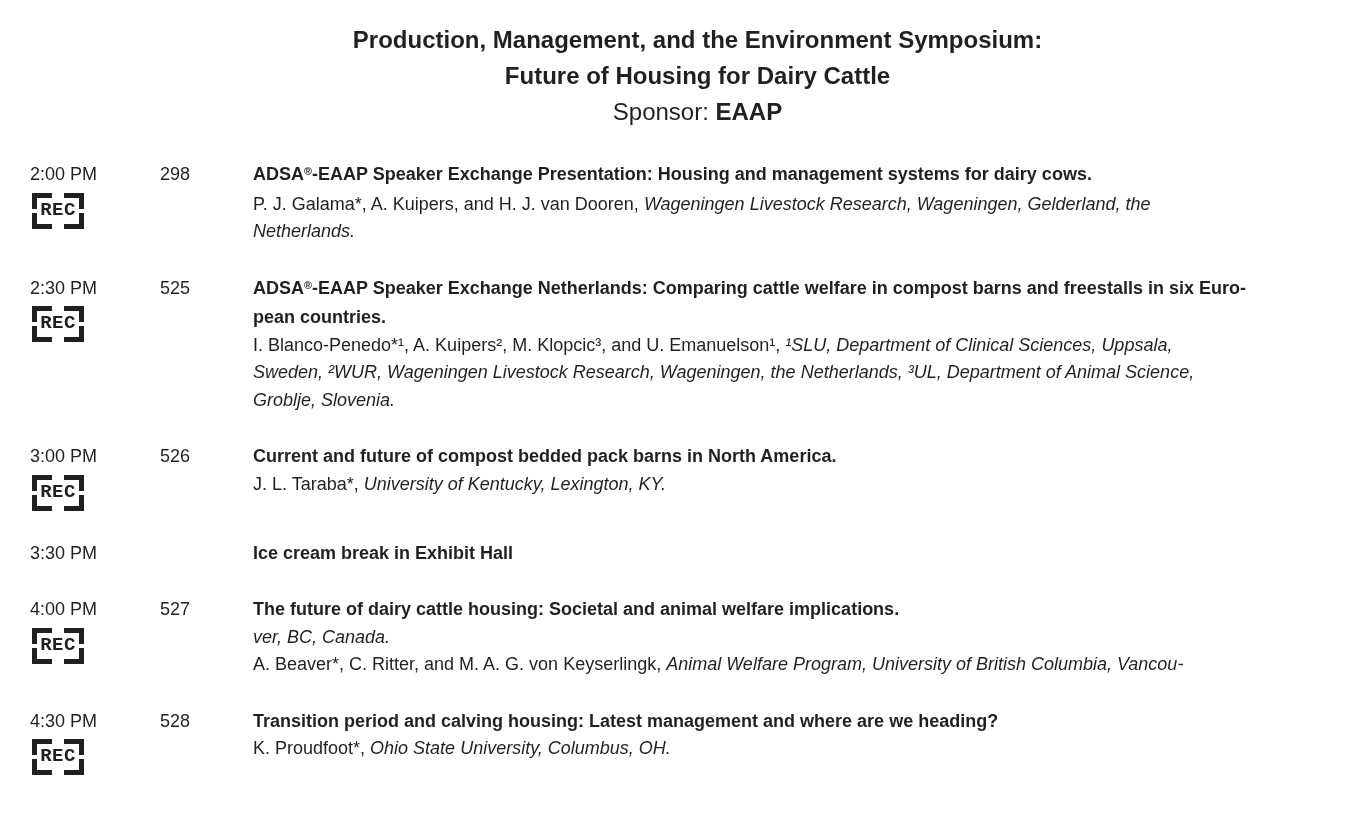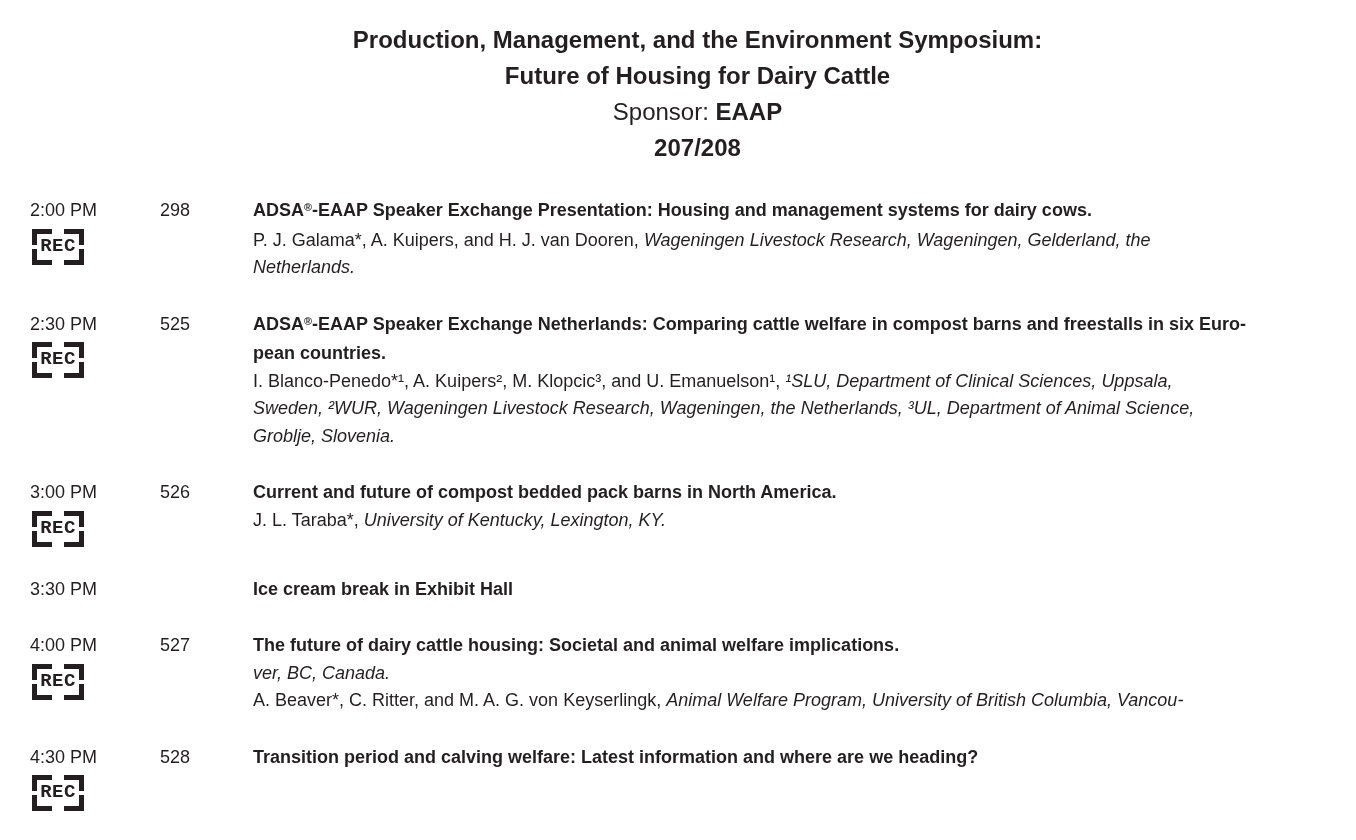--- a/index.html
+++ b/index.html
@@ -65,21 +65,20 @@
 </style>
 </head>
 <body>
 
 <div class="page">
 
   <header class="header">
     <div class="bold">Production, Management, and the Environment Symposium:</div>
     <div class="bold">Future of Housing for Dairy Cattle</div>
     <div><span>Sponsor: </span><span class="bold">EAAP</span></div>
-    <div class="bold">207/208</div>
   </header>
 
   <main class="schedule" id="schedule">
       <div class="entry">
         <div class="col-time">
           <div class="time">2:00 PM</div>
           <div class="rec">
             <span class="c tl"></span>
             <span class="c tr"></span>
             <span class="c bl"></span>
@@ -164,18 +163,19 @@
           <div class="rec">
             <span class="c tl"></span>
             <span class="c tr"></span>
             <span class="c bl"></span>
             <span class="c br"></span>
             <span class="rec-label">REC</span>
           </div>
         </div>
         <div class="col-num">528</div>
         <div class="col-content">
-          <div class="line"><span class="b">Transition period and calving welfare: Latest information and where are we heading?</span></div>
+          <div class="line"><span class="b">Transition period and calving housing: Latest management and where are we heading?</span></div>
+          <div class="line"><span>K. Proudfoot*, </span><span class="i">Ohio State University, Columbus, OH.</span></div>
         </div>
       </div>
     </main>
 
 </div>
 
 </body></html>

